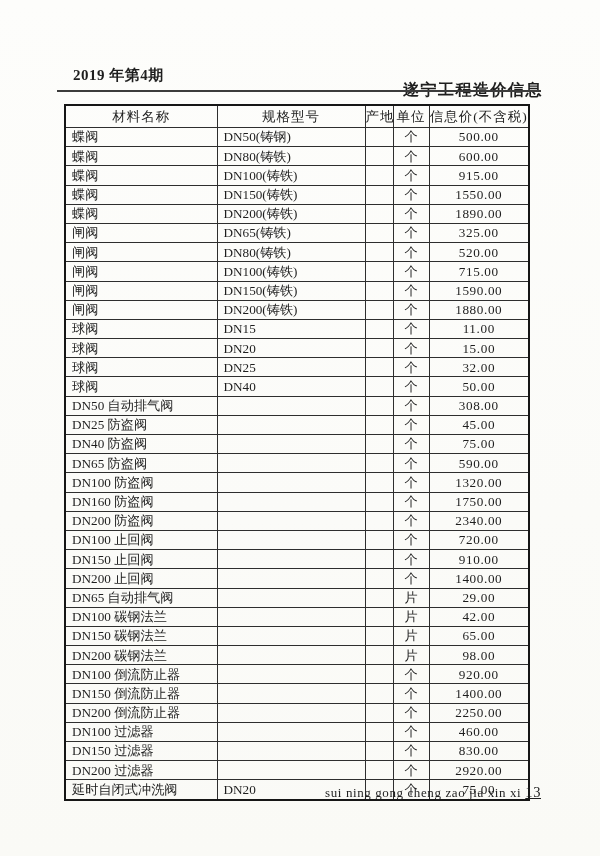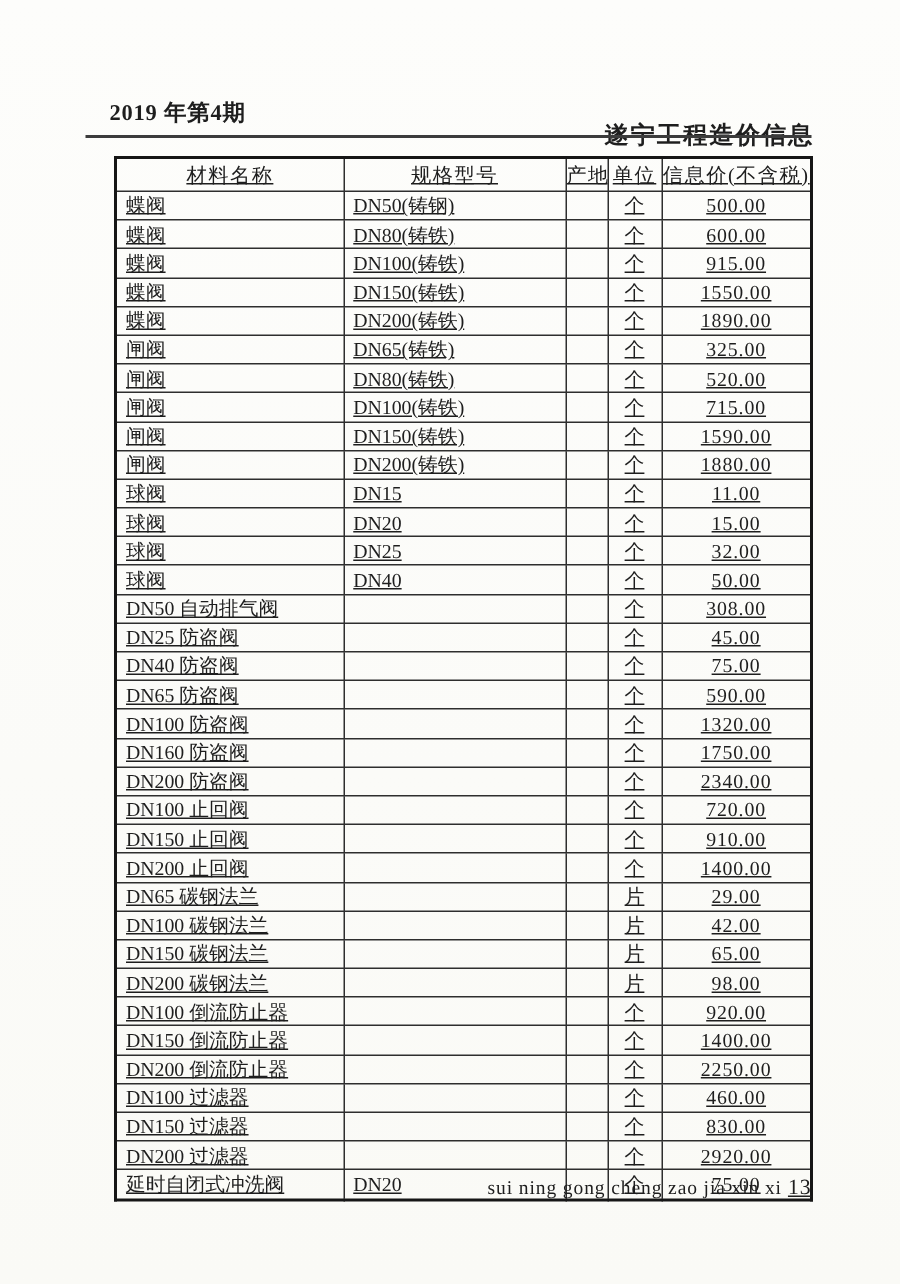--- a/index.html
+++ b/index.html
@@ -25,26 +25,25 @@
   .journal-title {
     position: absolute; right: 57px; top: 80px;
     font-size: 16px; font-weight: 700; letter-spacing: 1.5px;
     white-space: nowrap;
   }
   .header-rule {
     position: absolute; left: 57px; top: 90px;
     width: 484px; height: 2px; background: #3c3c3c;
   }
   table.price-table {
-    position: absolute; left: 76px; top: 104px;
+    position: absolute; left: 64px; top: 104px;
     width: 465px;
     border-collapse: collapse;
     table-layout: fixed;
     border: 2px solid #161616;
-    text-decoration: underline;
   }
   .price-table th, .price-table td {
     border: 1px solid #2e2e2e;
     overflow: hidden; white-space: nowrap;
   }
   .price-table th {
     height: 21px;
     font-size: 13.5px; font-weight: 500;
     text-align: center; padding: 0;
     letter-spacing: 1px;
@@ -262,21 +261,21 @@
           <td class="cell-price">910.00</td>
         </tr>
         <tr>
           <td class="cell-name">DN200 止回阀</td>
           <td class="cell-spec"></td>
           <td class="cell-origin"></td>
           <td class="cell-unit">个</td>
           <td class="cell-price">1400.00</td>
         </tr>
         <tr>
-          <td class="cell-name">DN65 碳钢法兰</td>
+          <td class="cell-name">DN65 自动排气阀</td>
           <td class="cell-spec"></td>
           <td class="cell-origin"></td>
           <td class="cell-unit">片</td>
           <td class="cell-price">29.00</td>
         </tr>
         <tr>
           <td class="cell-name">DN100 碳钢法兰</td>
           <td class="cell-spec"></td>
           <td class="cell-origin"></td>
           <td class="cell-unit">片</td>

